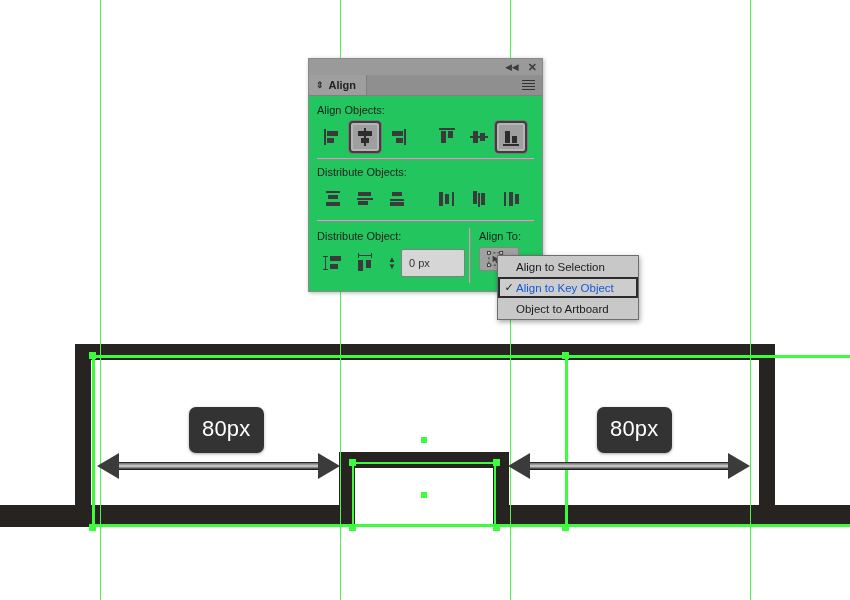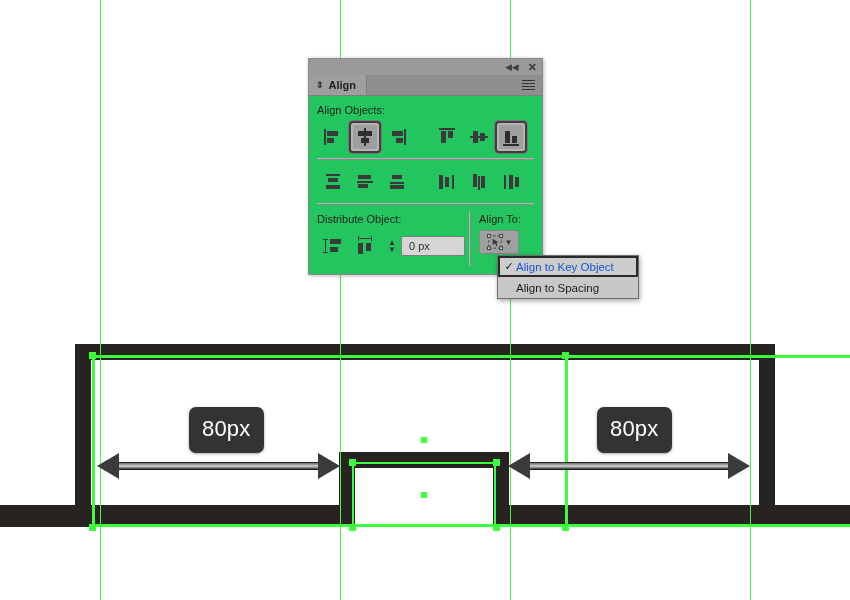--- a/index.html
+++ b/index.html
@@ -253,21 +253,21 @@
   .spacing-right { width: 56px; }
 
   .spin {
     display: flex; flex-direction: column;
     justify-content: center; align-items: center;
     width: 14px; height: 26px; margin-left: 4px;
     color: #333; font-size: 8px; line-height: 7px;
     cursor: pointer;
   }
   .num-field {
-    width: 64px; height: 20px;
+    width: 64px; height: 28px;
     background: #d6d6d6;
     border: 1px solid #7e7e7e;
     border-radius: 2px;
     display: flex; align-items: center;
     padding-left: 7px;
     font-size: 11px;
     color: #333;
     margin-left: 2px;
     box-sizing: border-box;
   }
@@ -429,20 +429,21 @@
         <svg width="20" height="20" viewBox="0 0 20 20">
           <rect x="2" y="17" width="16" height="2" fill="#2d2d2d"></rect>
           <rect x="4" y="4" width="5" height="12" fill="#2d2d2d"></rect>
           <rect x="11" y="9" width="5" height="7" fill="#2d2d2d"></rect>
         </svg>
       </div>
     </div>
 
     <div class="divider"></div>
 
+    <div class="section-label">Distribute Objects:</div>
     <div class="btn-row">
       <div class="align-btn">
         <svg width="20" height="20" viewBox="0 0 20 20">
           <rect x="3" y="2" width="14" height="2" fill="#3a3a3a"></rect>
           <rect x="5" y="6" width="10" height="4" fill="#3a3a3a"></rect>
           <rect x="3" y="13" width="14" height="4" fill="#3a3a3a"></rect>
         </svg>
       </div>
       <div class="align-btn">
         <svg width="20" height="20" viewBox="0 0 20 20">
@@ -531,21 +532,25 @@
           </svg>
           <span style="font-size:9px;color:#333;">▾</span>
         </div>
       </div>
     </div>
 
   </div>
 </div>
 
 <div id="alignto-menu">
+  <div class="menu-item">
+    <span class="check"></span>
+    <span class="label">Align to Selection</span>
+  </div>
   <div class="menu-item selected">
     <span class="check">✓</span>
     <span class="label">Align to Key Object</span>
   </div>
   <div class="menu-item">
     <span class="check"></span>
-    <span class="label">Align to Spacing</span>
+    <span class="label">Object to Artboard</span>
   </div>
 </div>
 
 </body></html>

